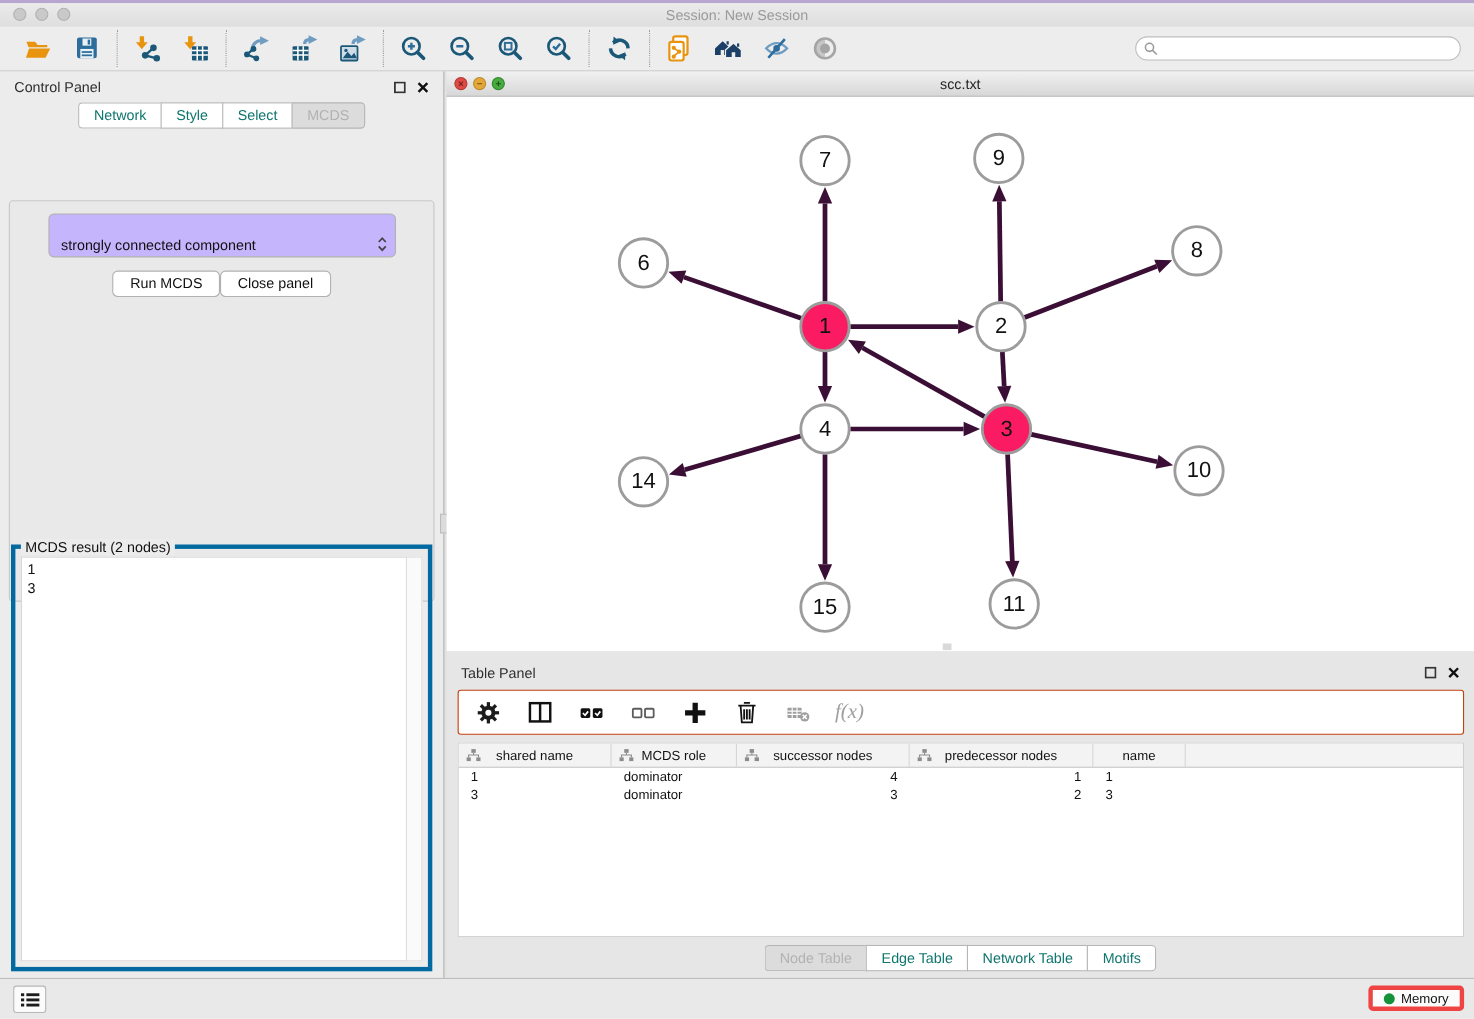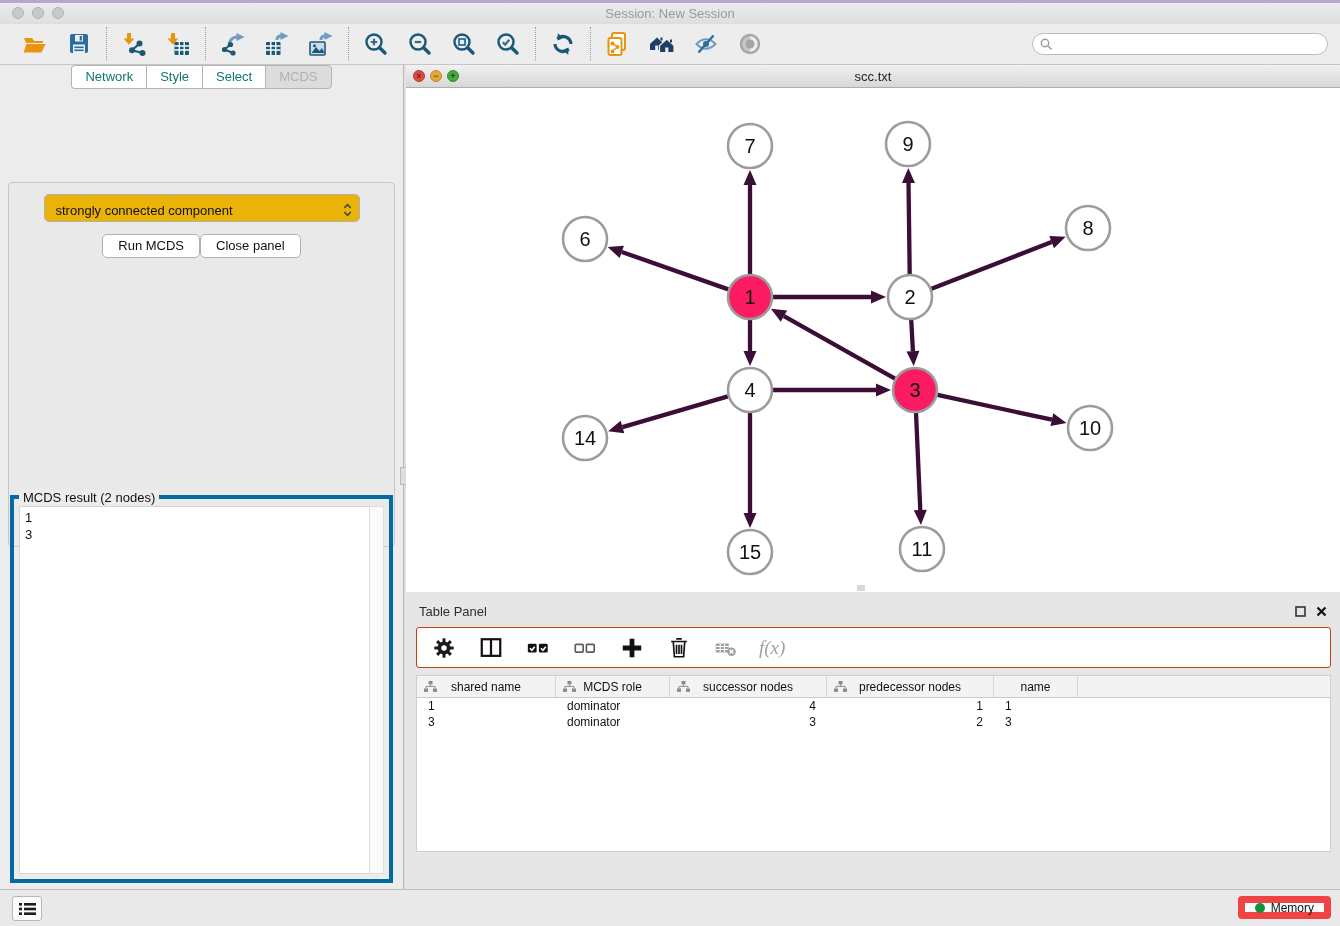--- a/index.html
+++ b/index.html
@@ -27,22 +27,22 @@
   .panel-header{height:28px;display:flex;align-items:center;padding:0 13px;font-size:13px;color:#2e2e2e;}
   .win-controls{margin-left:auto;display:flex;gap:10px;align-items:center;}
   .cp-tabs{display:flex;justify-content:center;}
   .seg-tab{font-size:13px;padding:3px 13px 4px;background:#fff;border:1px solid #b5b5b5;border-right:none;color:#0f766e;cursor:default;}
   .seg-tab:first-child{border-radius:4px 0 0 4px;}
   .seg-tab:last-child{border-radius:0 4px 4px 0;border-right:1px solid #b5b5b5;}
   .seg-tab.selected{background:#dcdcdc;color:#b2b2b2;}
   .cp-body{position:absolute;left:8px;right:8px;top:117px;height:363px;background:#e9e9e9;
            border:1px solid #c7c7c7;border-radius:4px;}
   .opt-label{text-align:center;margin-top:23px;font-size:13px;color:#111;}
-  .dropdown{margin:11px auto 0;width:296px;height:22px;background:#eab308;border:1px solid #b1b1b1;border-radius:5px;
-            display:flex;align-items:center;padding:4px 7px 0 11px;font-size:13px;color:#111;}
+  .dropdown{margin:11px auto 0;width:296px;height:22px;background:#c4b5fd;border:1px solid #b1b1b1;border-radius:5px;
+            display:flex;align-items:center;padding:16px 7px 0 11px;font-size:13px;color:#111;}
   .dropdown .chev{margin-left:auto;display:flex;}
   .cp-buttons{display:flex;justify-content:center;margin-top:12px;}
   .btn{background:#fff;border:1px solid #b1b1b1;border-radius:5px;font-size:13px;padding:3px 15px 4px;color:#111;}
   .result-box{position:absolute;left:10px;right:10px;top:430px;height:380px;border:4px solid #0369a1;}
   .result-legend{position:absolute;top:-9px;left:5px;background:#ececec;padding:0 4px;font-size:13px;color:#111;}
   .result-area{position:absolute;left:5px;right:18px;top:7px;bottom:5px;background:#fff;border:1px solid #d7d7d7;
                font-size:13px;line-height:17px;padding:2px 5px;white-space:pre-line;color:#111;}
   .result-scroll{position:absolute;right:5px;top:7px;bottom:5px;width:13px;background:#fafafa;border:1px solid #dedede;}
   .v-divider{position:absolute;top:65px;left:403px;width:3px;bottom:36px;background:#e2e2e2;border-left:1px solid #b5b5b5;}
   .v-handle{position:absolute;left:-4px;top:402px;width:9px;height:16px;background:#dcdcdc;border:1px solid #bdbdbd;}
@@ -70,21 +70,21 @@
   .t-col{display:flex;align-items:center;justify-content:center;position:relative;border-right:1px solid #d6d6d6;
          box-sizing:border-box;}
   .t-col .hier{position:absolute;left:7px;top:5px;}
   .t-row{display:flex;height:16px;font-size:12px;color:#111;}
   .t-cell{box-sizing:border-box;padding:0 11px;display:flex;align-items:center;}
   .tp-tabs{position:absolute;left:0;right:0;top:262px;display:flex;justify-content:center;}
   
   .statusbar{position:absolute;left:0;right:0;bottom:0;height:36px;background:#e9e9e9;border-top:1px solid #bdbdbd;}
   .list-btn{position:absolute;left:12px;top:6px;width:28px;height:23px;background:#fbfbfb;border:1px solid #b7b7b7;
             border-radius:3px;display:flex;align-items:center;justify-content:center;}
-  .memory-btn{position:absolute;right:9px;top:6px;height:23px;background:#fbfbfb;border:7px solid #ef4444;
+  .memory-btn{position:absolute;right:9px;top:6px;height:23px;background:#fbfbfb;border:4px solid #ef4444;
               border-radius:4px;display:flex;align-items:center;gap:6px;padding:0 10px;font-size:12px;color:#111;box-sizing:border-box;}
   .green-dot{width:10px;height:10px;border-radius:50%;background:#14923a;}
   svg{display:block;}
 </style>
 </head>
 <body>
 
 <div class="purple-strip"></div>
 <div class="titlebar">
   <div class="win-lights">
@@ -247,20 +247,31 @@
       <svg width="13" height="13" viewBox="0 0 13 13">
         <circle cx="5" cy="5" r="3.7" fill="none" stroke="#9a9a9a" stroke-width="1.4"></circle>
         <path d="M7.8 7.8 L11.6 11.6" stroke="#9a9a9a" stroke-width="1.4"></path>
       </svg>
     </span>
     <input class="search-input" type="text" placeholder="" style="">
   </div>
 </div>
 
 <div class="control-panel">
+  <div class="panel-header">
+    <span>Control Panel</span>
+    <span class="win-controls">
+      <svg width="11" height="11" viewBox="0 0 11 11">
+        <rect x="1" y="1" width="9" height="9" fill="none" stroke="#333" stroke-width="1.6"></rect>
+      </svg>
+      <svg width="11" height="11" viewBox="0 0 11 11">
+        <path d="M1.5 1.5 L9.5 9.5 M9.5 1.5 L1.5 9.5" stroke="#111" stroke-width="2.2"></path>
+      </svg>
+    </span>
+  </div>
   <div class="cp-tabs" id="cp-tabs">
       <span class="seg-tab">Network</span>
       <span class="seg-tab">Style</span>
       <span class="seg-tab">Select</span>
       <span class="seg-tab selected">MCDS</span>
     </div>
   <div class="cp-body">
     <div class="dropdown">
       <span>strongly connected component</span>
       <span class="chev">
@@ -479,20 +490,26 @@
         </div>
         <div class="t-row">
           <div class="t-cell" style="width: 139px; justify-content: flex-start;">3</div>
           <div class="t-cell" style="width: 114px; justify-content: flex-start;">dominator</div>
           <div class="t-cell" style="width: 157px; justify-content: flex-end;">3</div>
           <div class="t-cell" style="width: 167px; justify-content: flex-end;">2</div>
           <div class="t-cell" style="width: 84px; justify-content: flex-start;">3</div>
         </div>
       </div>
   </div>
+  <div class="tp-tabs" id="tp-tabs">
+      <span class="seg-tab selected">Node Table</span>
+      <span class="seg-tab">Edge Table</span>
+      <span class="seg-tab">Network Table</span>
+      <span class="seg-tab">Motifs</span>
+    </div>
 </div>
 
 <div class="statusbar">
   <span class="list-btn">
     <svg width="17" height="14" viewBox="0 0 17 14">
       <g fill="#1c1c1c">
         <rect x="0" y="1" width="3" height="2.6"></rect>
           <rect x="5" y="1" width="12" height="2.6"></rect>
         <rect x="0" y="5.7" width="3" height="2.6"></rect>
           <rect x="5" y="5.7" width="12" height="2.6"></rect>

